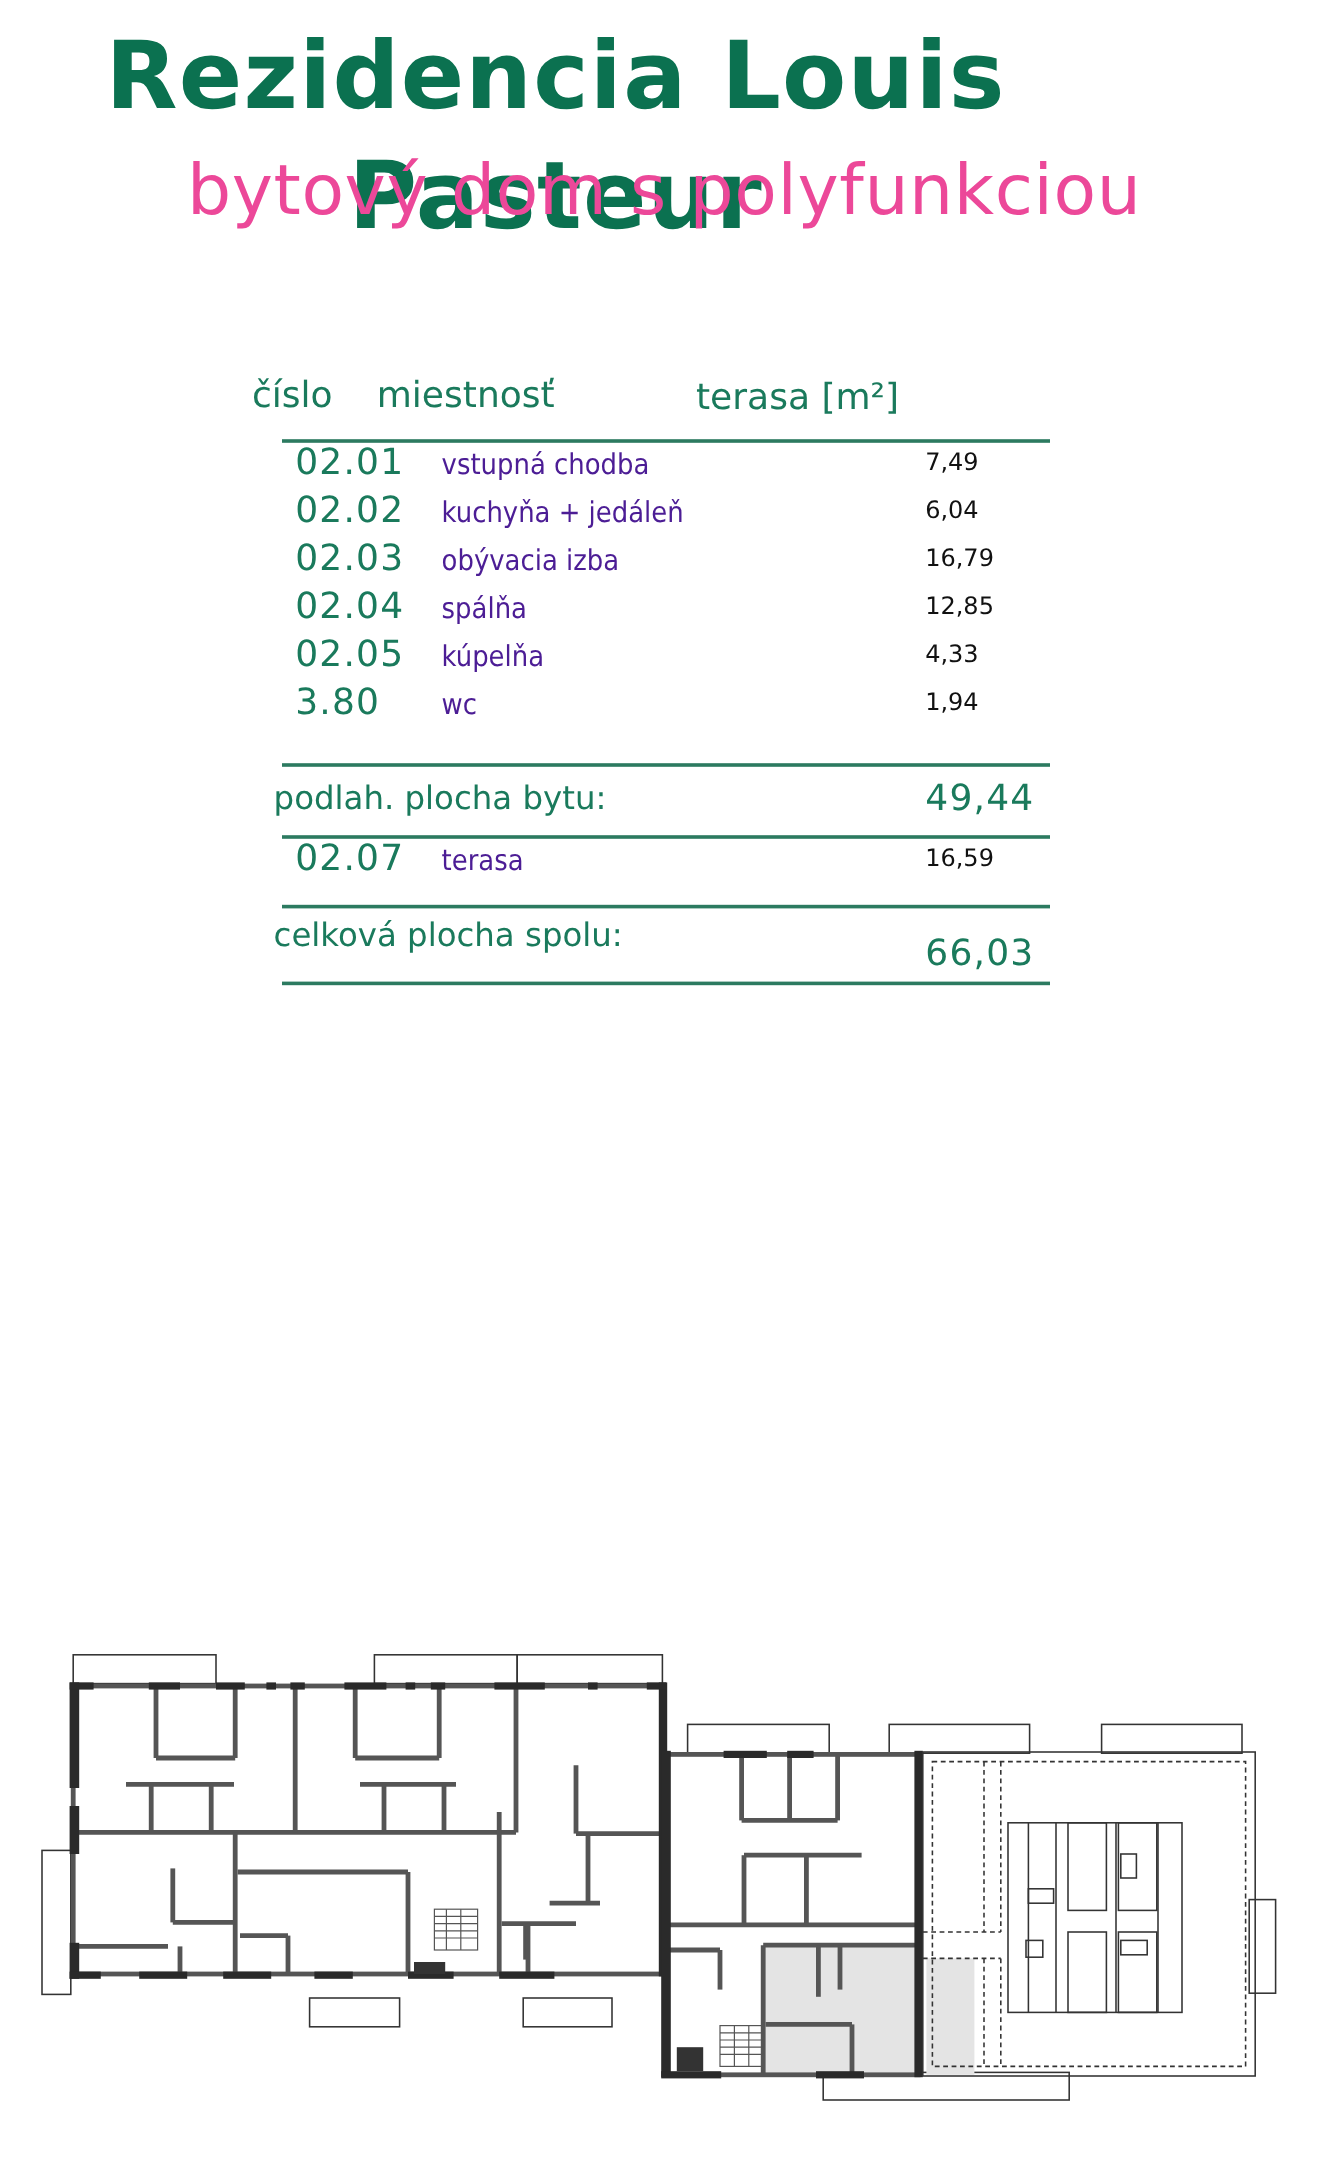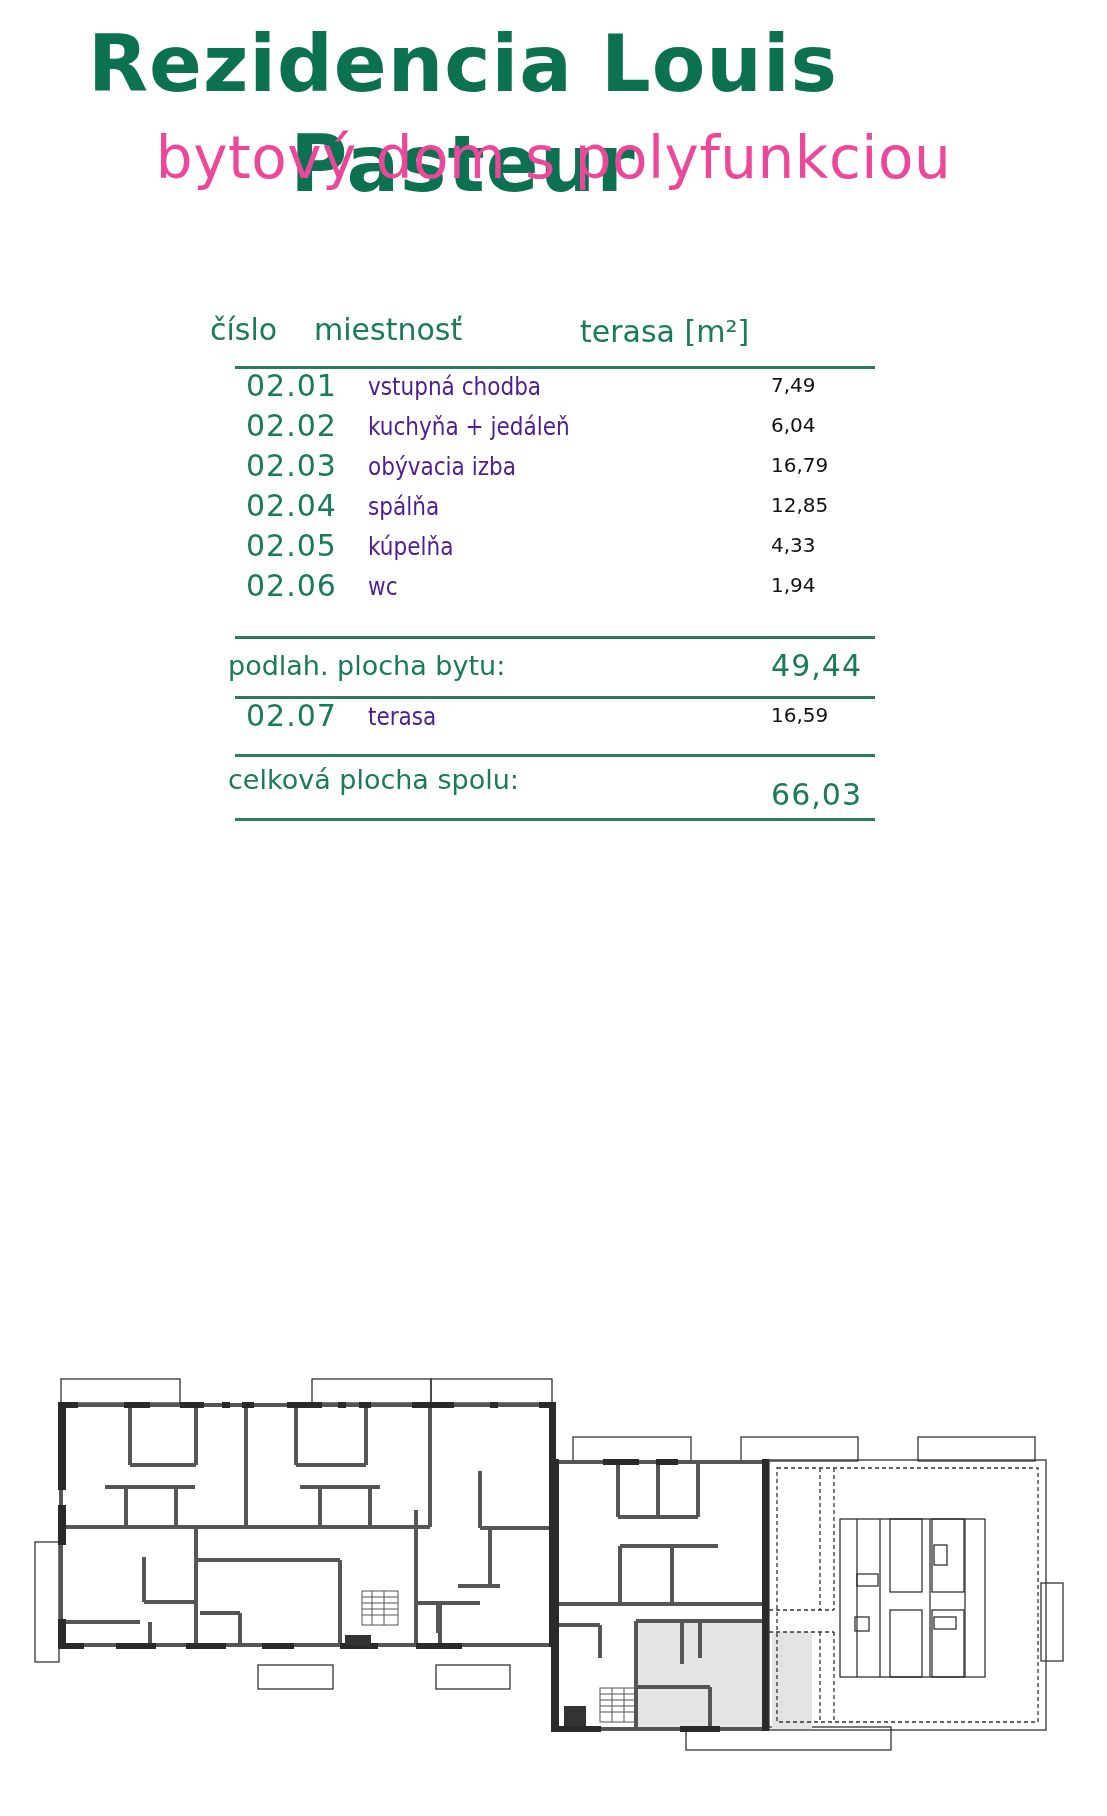--- a/index.html
+++ b/index.html
@@ -57,21 +57,21 @@
     <span class="num">02.04</span>
     <span class="name">spálňa</span>
     <span class="val">12,85</span>
   </div>
   <div class="row" style="top:228px;">
     <span class="num">02.05</span>
     <span class="name">kúpelňa</span>
     <span class="val">4,33</span>
   </div>
   <div class="row" style="top:268px;">
-    <span class="num">02.06</span>
+    <span class="num">3.80</span>
     <span class="name">wc</span>
     <span class="val">1,94</span>
   </div>
 
   <div class="hline" style="top:336px;"></div>
 
   <div class="row" style="top:348px;">
     <span class="sumlabel" style="top:2px;">podlah. plocha bytu:</span>
     <span class="sumval" style="top:0px;">49,44</span>
   </div>

